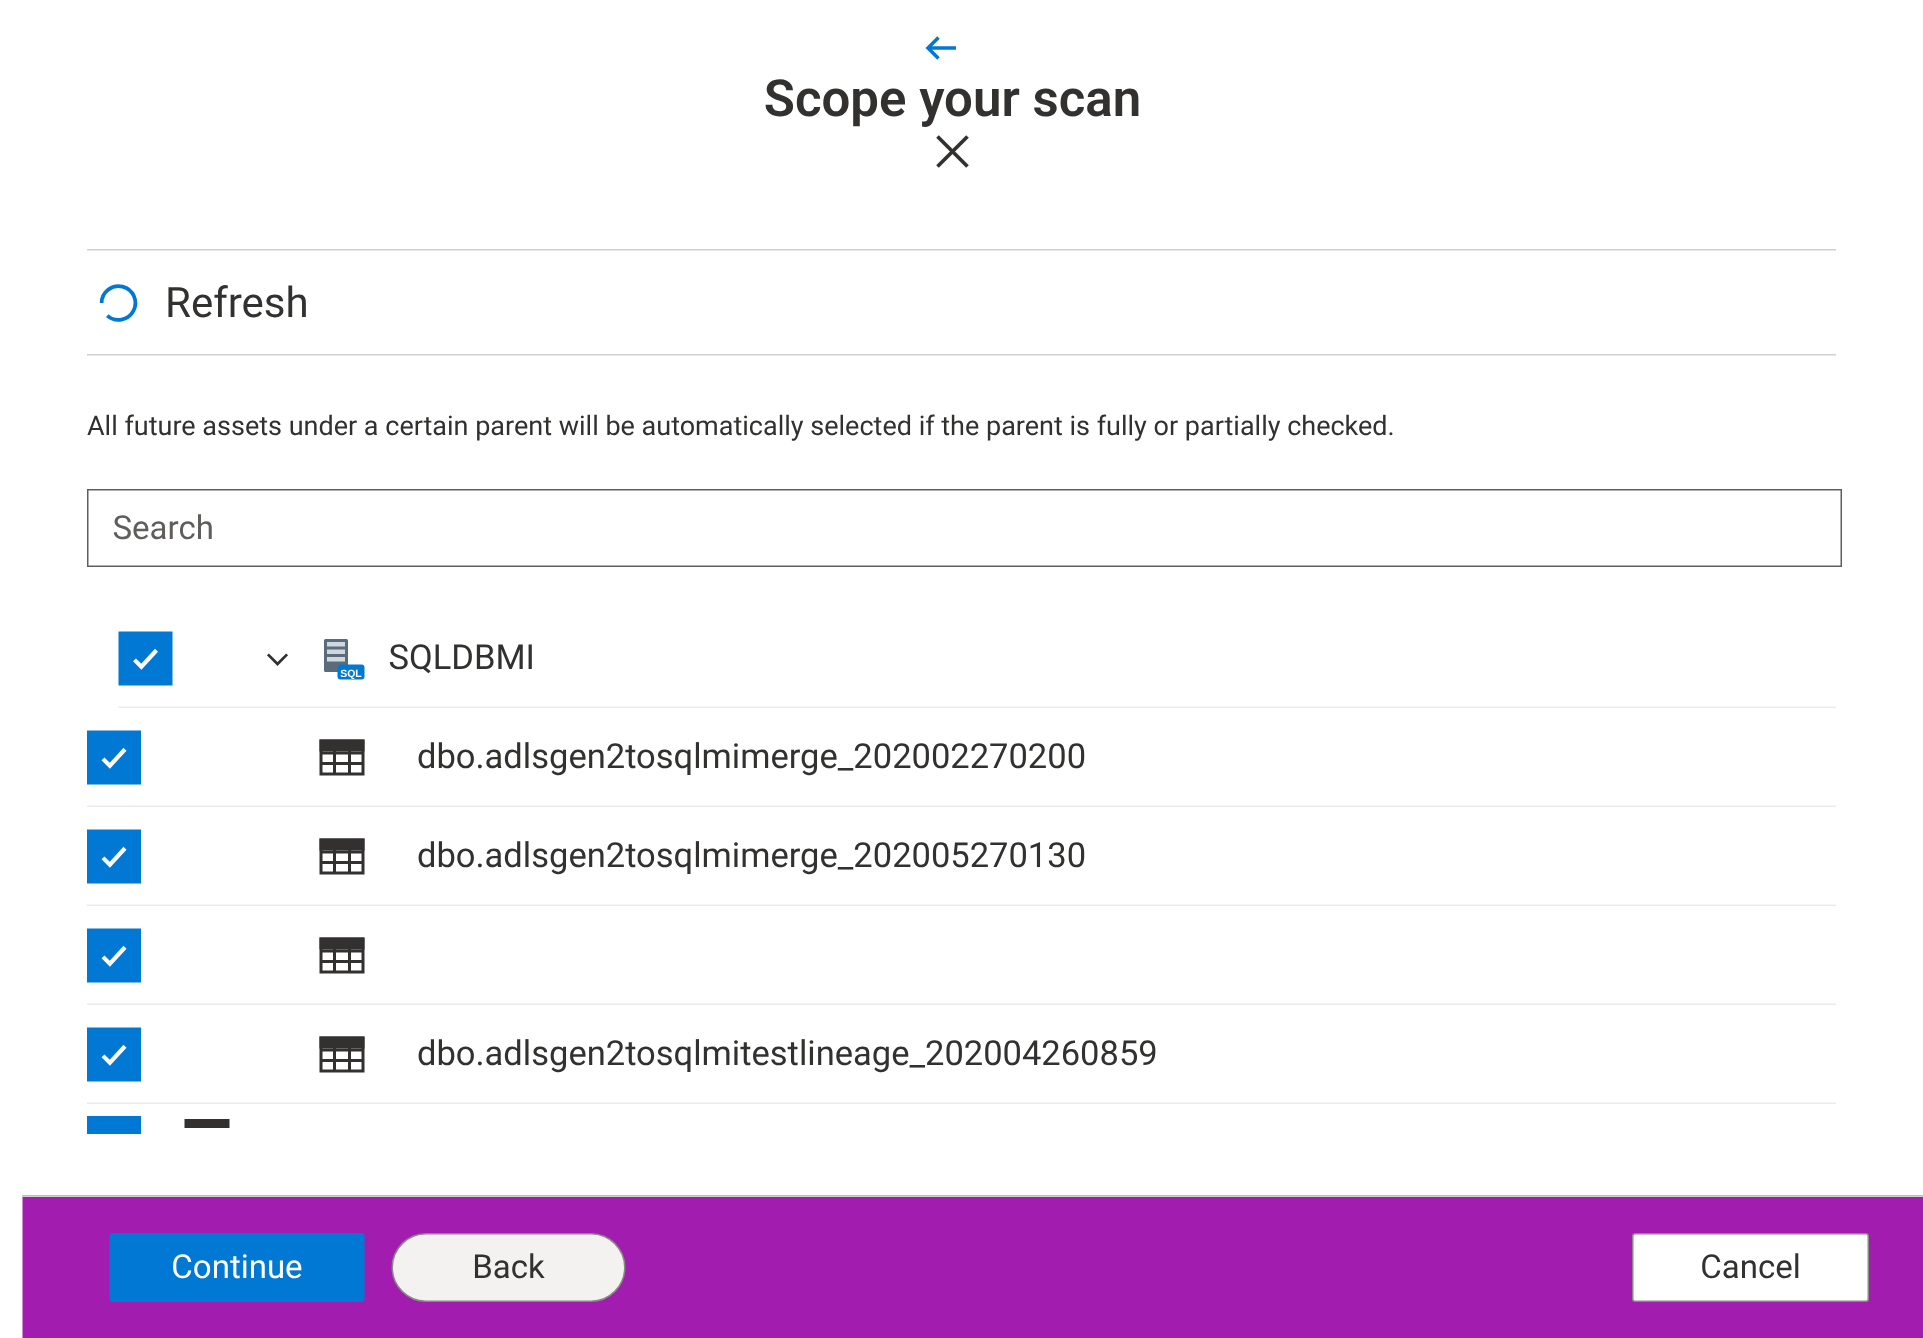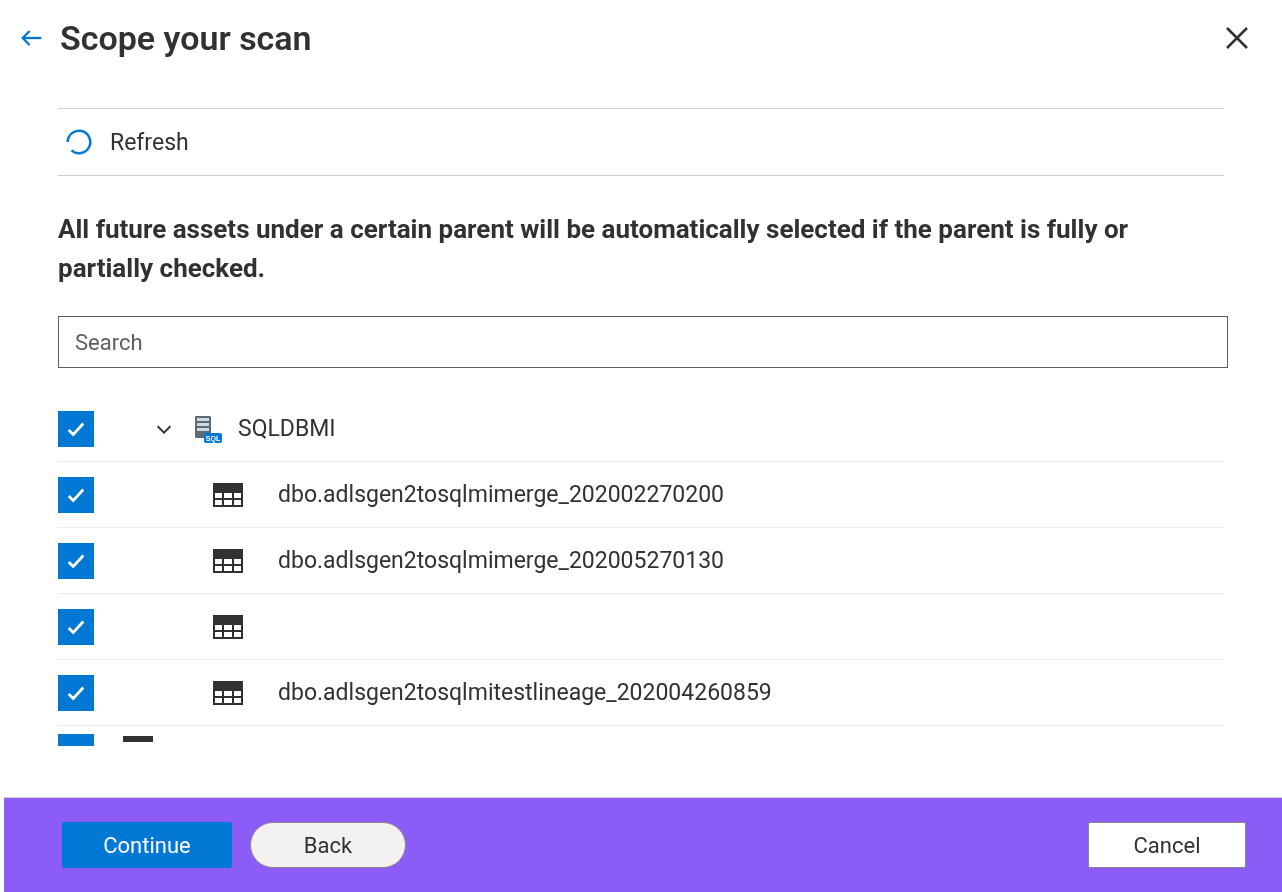--- a/index.html
+++ b/index.html
@@ -9,20 +9,21 @@
     color: #323130;
     width: 1282px;
     height: 892px;
     position: relative;
     overflow: hidden;
   }
   .header {
     display: flex;
     align-items: center;
     padding: 18px 30px 20px 18px;
+    flex-direction: column;
   }
   .back-arrow {
     color: #0078d4;
     margin-right: 14px;
     display: inline-flex;
     align-items: center;
     cursor: pointer;
   }
   .title {
     font-size: 34px;
@@ -42,29 +43,28 @@
     padding: 18px 6px;
     display: flex;
     align-items: center;
   }
   .refresh-icon {
     color: #0078d4;
     display: inline-flex;
     margin-right: 16px;
   }
   .refresh-label {
-    font-size: 23px;
+    font-size: 28px;
     color: #323130;
   }
   .description {
     margin: 34px 58px 0 58px;
-    font-size: 26px;
+    font-size: 18px;
     line-height: 1.5;
     color: #323130;
-    font-weight: bold;
   }
   .search-wrap {
     margin: 28px 54px 0 58px;
   }
   .search-input {
     width: 100%;
     height: 52px;
     border: 1px solid #605e5c;
     padding: 0 16px;
     font-size: 22px;
@@ -77,21 +77,21 @@
   .tree {
     margin: 28px 58px 0 58px;
   }
   .tree-row {
     display: flex;
     align-items: center;
     height: 66px;
     border-bottom: 1px solid #edebe9;
     gap: 14px;
   }
-  .tree-row:first-child { border-top: none; }
+  .tree-row:first-child { border-top: none; margin-left: 21px; }
   .spacer-caret { width: 28px; }
   .chk {
     width: 36px;
     height: 36px;
     background: #0078d4;
     display: inline-flex;
     align-items: center;
     justify-content: center;
     flex-shrink: 0;
     cursor: pointer;
@@ -131,27 +131,27 @@
     align-items: flex-start;
     gap: 14px;
     padding-top: 8px;
   }
   .placeholder-row .chk { height: 12px; width:36px; }
   .placeholder-row .table-icon { height: 8px; }
 
   .footer {
     position: absolute;
     bottom: 0;
-    left: 4px;
+    left: 15px;
     right: 0;
     border-top: 1px solid #d2d0ce;
     padding: 24px 36px 24px 58px;
     display: flex;
     align-items: center;
-    background: #8b5cf6;
+    background: #a21caf;
   }
   .btn {
     height: 46px;
     padding: 0 28px;
     font-size: 22px;
     border-radius: 2px;
     cursor: pointer;
     font-family: inherit;
     display: inline-flex;
     align-items: center;

